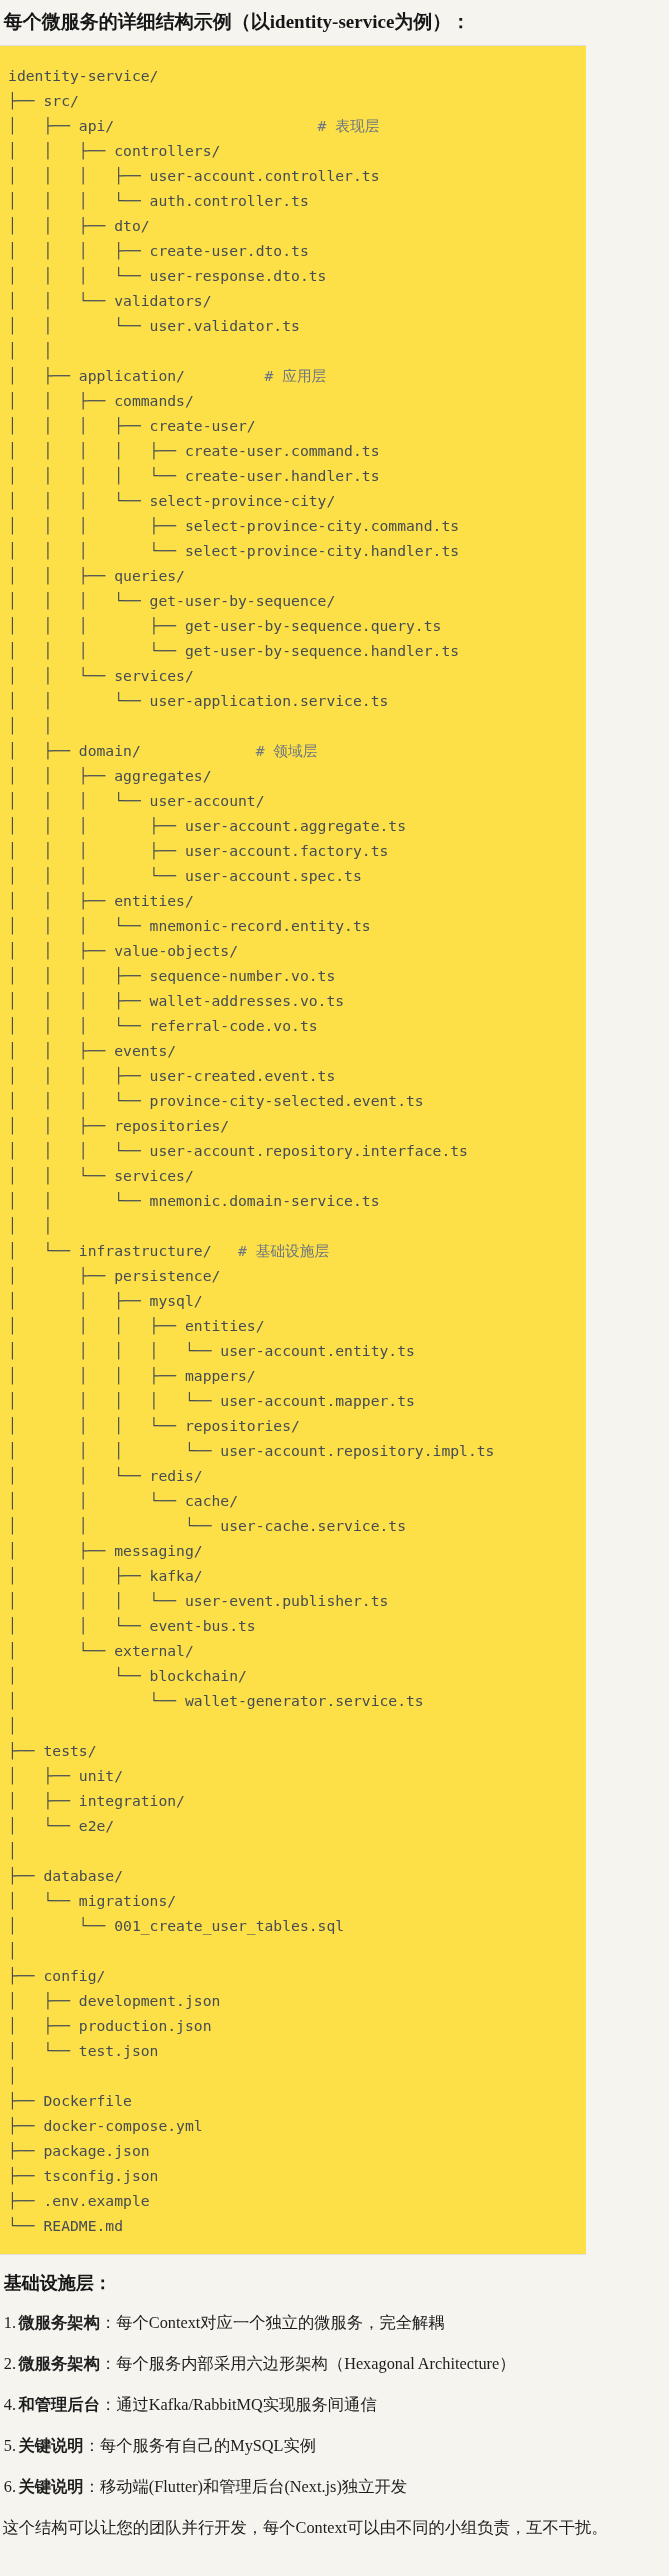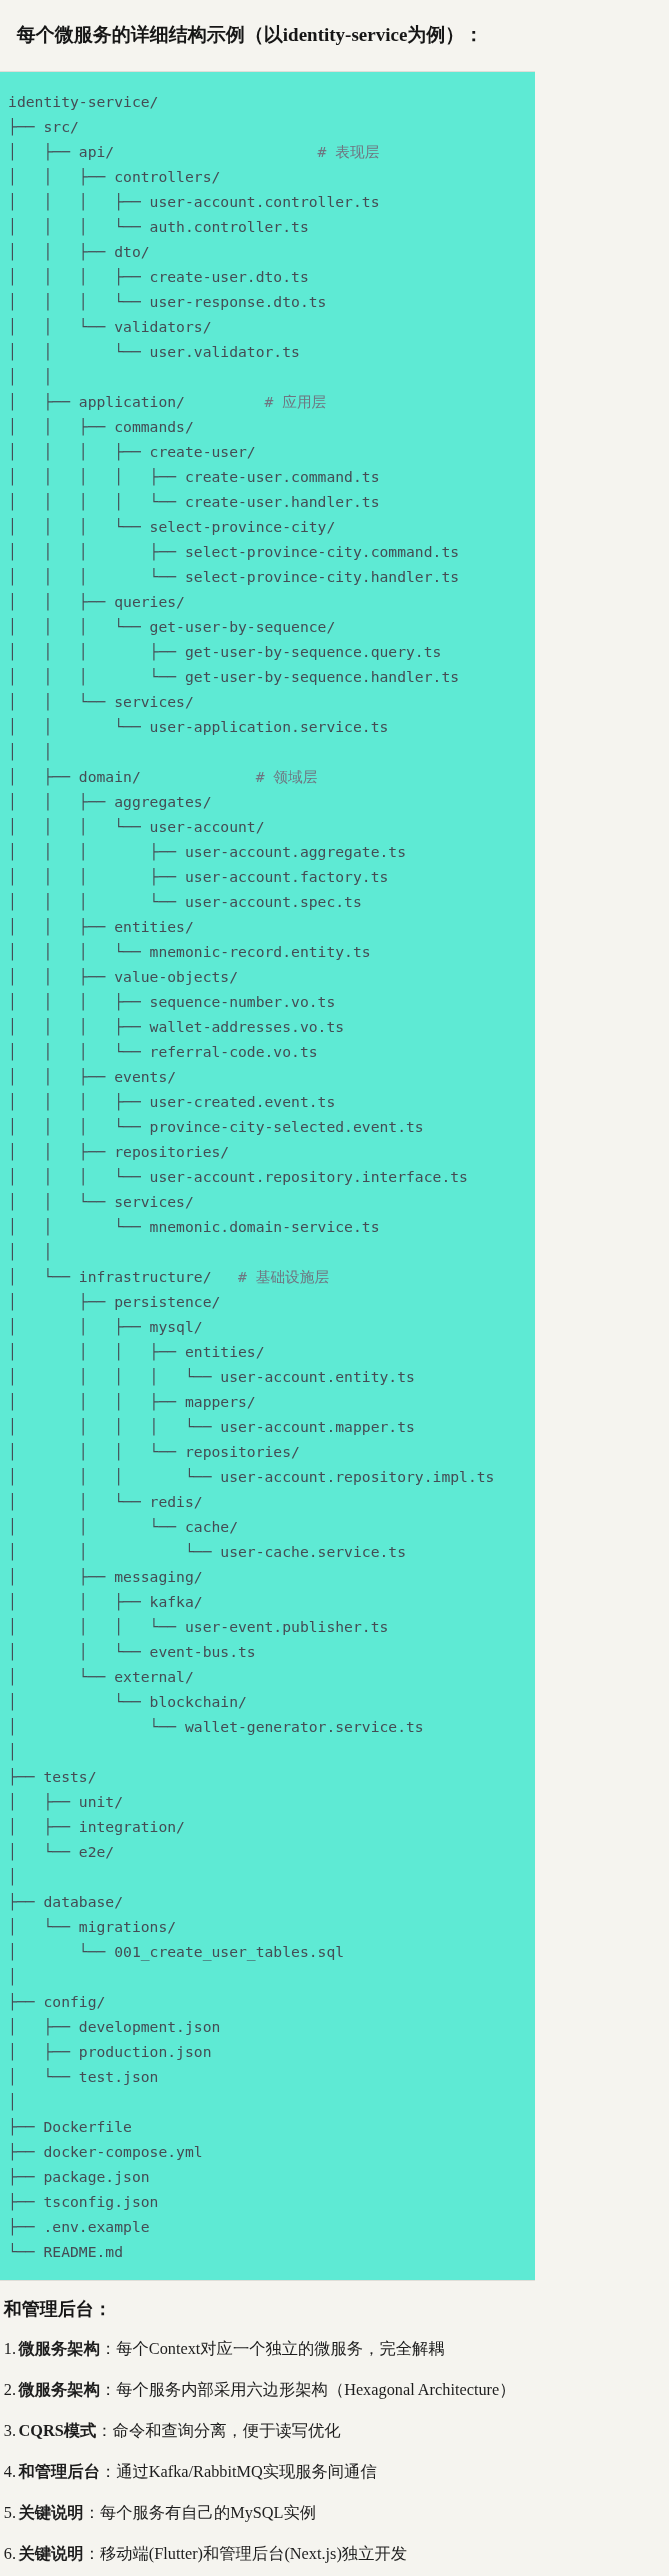--- a/index.html
+++ b/index.html
@@ -18,28 +18,28 @@
     width: 669px;
     box-sizing: border-box;
   }
   .doc-title {
     font-family: "Liberation Serif", "DejaVu Serif", serif;
     font-weight: bold;
     font-size: 19px;
     line-height: 26px;
     color: #161616;
     padding: 8.8px 5px 10px 3.8px;
-    margin: 13px;
+    margin: 0;
   }
   .code-block {
-    background: #5eead4;
+    background: #fde047;
     border-top: 0.6px solid #dfded8;
     border-bottom: 0.6px solid #dfded8;
     box-sizing: border-box;
-    width: 535px;
+    width: 586px;
     overflow: hidden;
   }
   .tree {
     font-family: "DejaVu Sans Mono", "Liberation Mono", monospace;
     font-size: 14.7px;
     line-height: 25px;
     color: #454c54;
     padding: 17px 6.3px 16.3px 8.1px;
     white-space: pre;
   }
@@ -88,26 +88,25 @@
 
 <div class="page">
 
   <h1 class="doc-title">每个微服务的详细结构示例（以identity-service为例）：</h1>
 
   <div class="code-block">
     <div class="tree"><div class="tree-line">identity-service/</div><div class="tree-line">├── src/</div><div class="tree-line">│   ├── api/                       <span class="tree-comment"># 表现层</span></div><div class="tree-line">│   │   ├── controllers/</div><div class="tree-line">│   │   │   ├── user-account.controller.ts</div><div class="tree-line">│   │   │   └── auth.controller.ts</div><div class="tree-line">│   │   ├── dto/</div><div class="tree-line">│   │   │   ├── create-user.dto.ts</div><div class="tree-line">│   │   │   └── user-response.dto.ts</div><div class="tree-line">│   │   └── validators/</div><div class="tree-line">│   │       └── user.validator.ts</div><div class="tree-line">│   │</div><div class="tree-line">│   ├── application/         <span class="tree-comment"># 应用层</span></div><div class="tree-line">│   │   ├── commands/</div><div class="tree-line">│   │   │   ├── create-user/</div><div class="tree-line">│   │   │   │   ├── create-user.command.ts</div><div class="tree-line">│   │   │   │   └── create-user.handler.ts</div><div class="tree-line">│   │   │   └── select-province-city/</div><div class="tree-line">│   │   │       ├── select-province-city.command.ts</div><div class="tree-line">│   │   │       └── select-province-city.handler.ts</div><div class="tree-line">│   │   ├── queries/</div><div class="tree-line">│   │   │   └── get-user-by-sequence/</div><div class="tree-line">│   │   │       ├── get-user-by-sequence.query.ts</div><div class="tree-line">│   │   │       └── get-user-by-sequence.handler.ts</div><div class="tree-line">│   │   └── services/</div><div class="tree-line">│   │       └── user-application.service.ts</div><div class="tree-line">│   │</div><div class="tree-line">│   ├── domain/             <span class="tree-comment"># 领域层</span></div><div class="tree-line">│   │   ├── aggregates/</div><div class="tree-line">│   │   │   └── user-account/</div><div class="tree-line">│   │   │       ├── user-account.aggregate.ts</div><div class="tree-line">│   │   │       ├── user-account.factory.ts</div><div class="tree-line">│   │   │       └── user-account.spec.ts</div><div class="tree-line">│   │   ├── entities/</div><div class="tree-line">│   │   │   └── mnemonic-record.entity.ts</div><div class="tree-line">│   │   ├── value-objects/</div><div class="tree-line">│   │   │   ├── sequence-number.vo.ts</div><div class="tree-line">│   │   │   ├── wallet-addresses.vo.ts</div><div class="tree-line">│   │   │   └── referral-code.vo.ts</div><div class="tree-line">│   │   ├── events/</div><div class="tree-line">│   │   │   ├── user-created.event.ts</div><div class="tree-line">│   │   │   └── province-city-selected.event.ts</div><div class="tree-line">│   │   ├── repositories/</div><div class="tree-line">│   │   │   └── user-account.repository.interface.ts</div><div class="tree-line">│   │   └── services/</div><div class="tree-line">│   │       └── mnemonic.domain-service.ts</div><div class="tree-line">│   │</div><div class="tree-line">│   └── infrastructure/   <span class="tree-comment"># 基础设施层</span></div><div class="tree-line">│       ├── persistence/</div><div class="tree-line">│       │   ├── mysql/</div><div class="tree-line">│       │   │   ├── entities/</div><div class="tree-line">│       │   │   │   └── user-account.entity.ts</div><div class="tree-line">│       │   │   ├── mappers/</div><div class="tree-line">│       │   │   │   └── user-account.mapper.ts</div><div class="tree-line">│       │   │   └── repositories/</div><div class="tree-line">│       │   │       └── user-account.repository.impl.ts</div><div class="tree-line">│       │   └── redis/</div><div class="tree-line">│       │       └── cache/</div><div class="tree-line">│       │           └── user-cache.service.ts</div><div class="tree-line">│       ├── messaging/</div><div class="tree-line">│       │   ├── kafka/</div><div class="tree-line">│       │   │   └── user-event.publisher.ts</div><div class="tree-line">│       │   └── event-bus.ts</div><div class="tree-line">│       └── external/</div><div class="tree-line">│           └── blockchain/</div><div class="tree-line">│               └── wallet-generator.service.ts</div><div class="tree-line">│</div><div class="tree-line">├── tests/</div><div class="tree-line">│   ├── unit/</div><div class="tree-line">│   ├── integration/</div><div class="tree-line">│   └── e2e/</div><div class="tree-line">│</div><div class="tree-line">├── database/</div><div class="tree-line">│   └── migrations/</div><div class="tree-line">│       └── 001_create_user_tables.sql</div><div class="tree-line">│</div><div class="tree-line">├── config/</div><div class="tree-line">│   ├── development.json</div><div class="tree-line">│   ├── production.json</div><div class="tree-line">│   └── test.json</div><div class="tree-line">│</div><div class="tree-line">├── Dockerfile</div><div class="tree-line">├── docker-compose.yml</div><div class="tree-line">├── package.json</div><div class="tree-line">├── tsconfig.json</div><div class="tree-line">├── .env.example</div><div class="tree-line">└── README.md</div></div>
   </div>
 
   <div class="notes">
-    <div class="notes-heading">和管理后台：</div>
+    <div class="notes-heading">基础设施层：</div>
 
     <div class="notes-list">
         <div class="note-item"><span class="note-num">1.</span><span class="note-term">微服务架构</span>：每个Context对应一个独立的微服务，完全解耦</div>
         <div class="note-item"><span class="note-num">2.</span><span class="note-term">微服务架构</span>：每个服务内部采用六边形架构（Hexagonal Architecture）</div>
-        <div class="note-item"><span class="note-num">3.</span><span class="note-term">CQRS模式</span>：命令和查询分离，便于读写优化</div>
         <div class="note-item"><span class="note-num">4.</span><span class="note-term">和管理后台</span>：通过Kafka/RabbitMQ实现服务间通信</div>
         <div class="note-item"><span class="note-num">5.</span><span class="note-term">关键说明</span>：每个服务有自己的MySQL实例</div>
         <div class="note-item"><span class="note-num">6.</span><span class="note-term">关键说明</span>：移动端(Flutter)和管理后台(Next.js)独立开发</div>
       </div>
 
     <div class="notes-footer">这个结构可以让您的团队并行开发，每个Context可以由不同的小组负责，互不干扰。</div>
   </div>
 
 </div>
 

